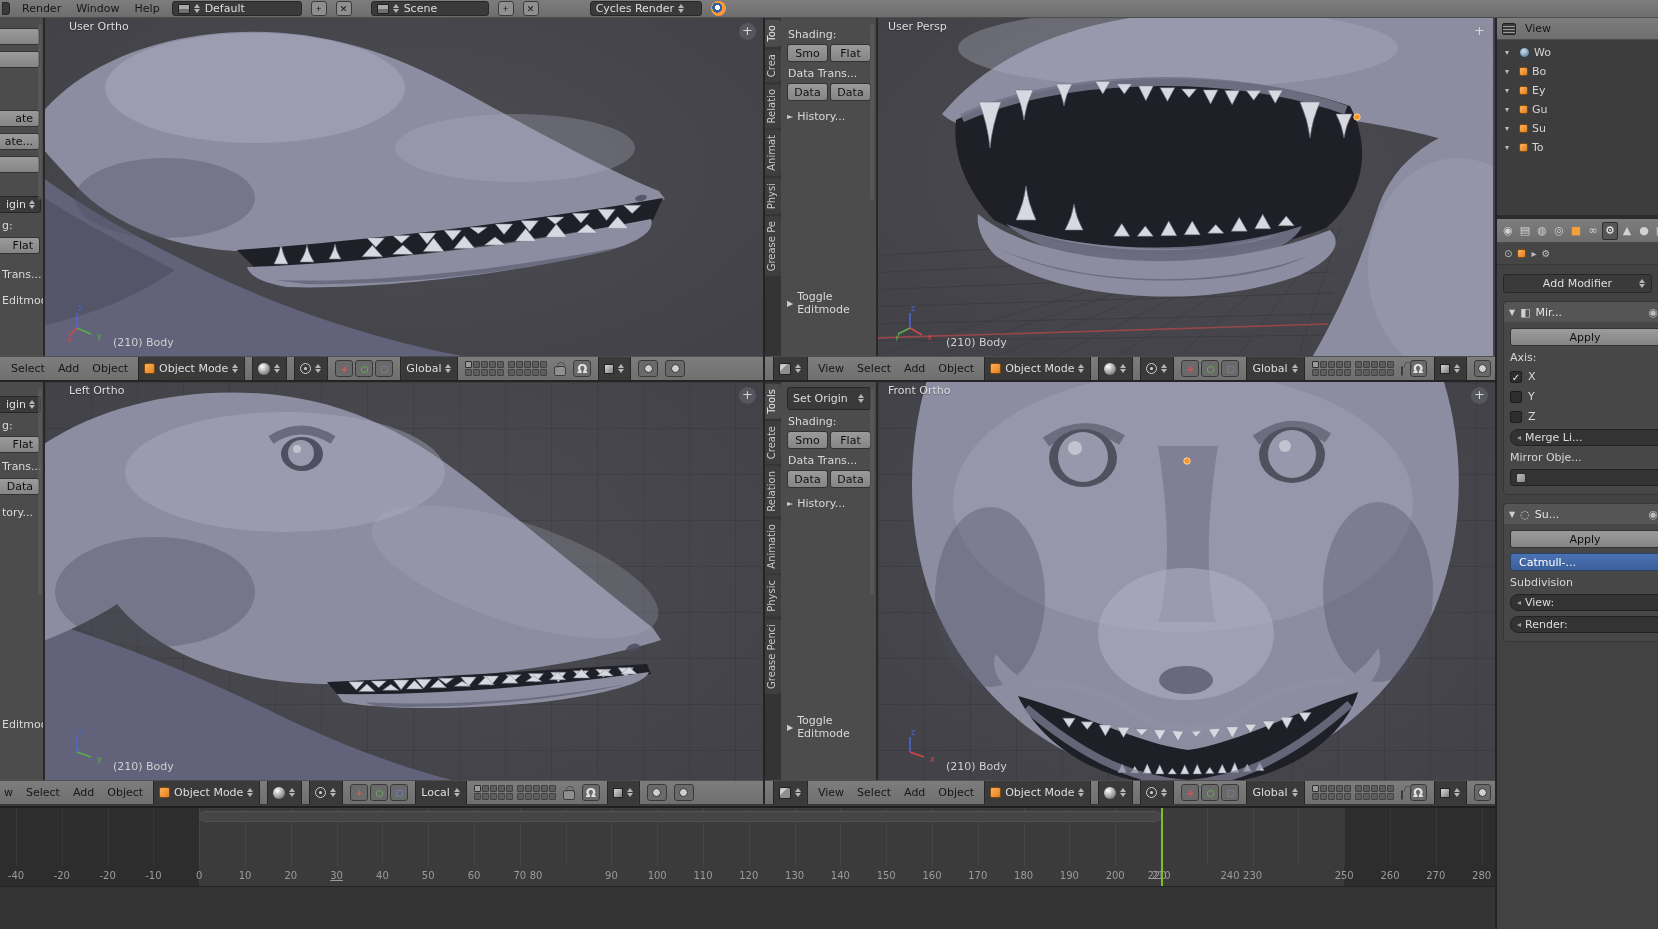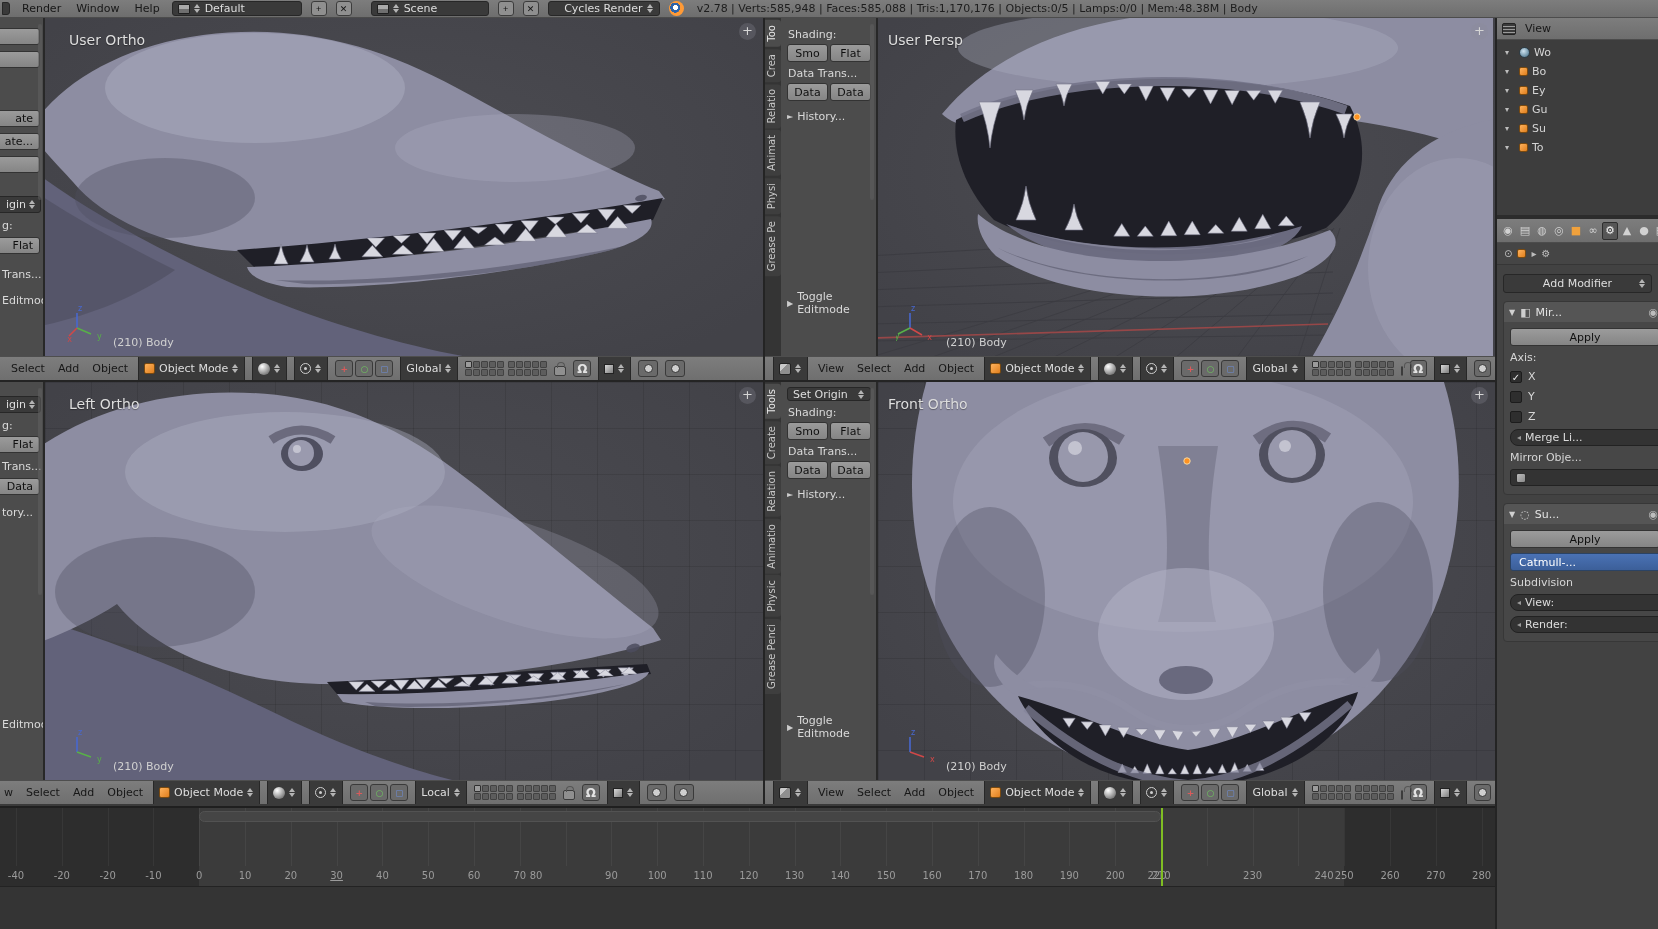--- a/index.html
+++ b/index.html
@@ -39,39 +39,39 @@
              background:linear-gradient(#7d7d7d,#6f6f6f);border-top:1px solid #4e4e4e;color:#161616;}
   .hbtn{display:inline-flex;align-items:center;justify-content:center;height:17px;min-width:17px;border-radius:3px;}
 
   
   .view{position:relative;flex:1;overflow:hidden;background:radial-gradient(ellipse at 50% 45%, #4c4c52, #424248 88%);}
   .view.grid{background-image:linear-gradient(rgba(0,0,0,.10) 1px, transparent 1px),
              linear-gradient(90deg, rgba(0,0,0,.10) 1px, transparent 1px),
              radial-gradient(ellipse at 50% 45%, #4c4c52, #424248 88%);
              background-size:46px 46px,46px 46px,100% 100%;}
   .art{position:absolute;left:0;top:0;}
-  .vp-label{position:absolute;top:14px;color:#dedede;font-size:14px;text-shadow:0 1px 1px rgba(0,0,0,.35);}
+  .vp-label{position:absolute;top:2px;color:#dedede;font-size:11px;text-shadow:0 1px 1px rgba(0,0,0,.35);}
   .vp-status{position:absolute;bottom:7px;left:68px;color:#d0d0d0;font-size:11px;}
   .plus{position:absolute;top:5px;right:7px;width:17px;height:17px;border-radius:50%;
         background:rgba(140,140,150,.28);color:#d5d5d5;font-size:13px;line-height:15px;text-align:center;}
   .gizmo{position:absolute;left:18px;bottom:12px;width:48px;height:48px;}
 
   
   .shelf{width:113px;display:flex;position:relative;background:#3a3a3a;border-right:2px solid #282828;flex:0 0 auto;}
   .tabs{width:16px;background:#343434;display:flex;flex-direction:column;gap:2px;padding-top:2px;}
   .tab{writing-mode:vertical-rl;transform:rotate(180deg);background:#3e3e3e;color:#c9c9c9;font-size:10px;
        padding:5px 1px;border-radius:3px 0 0 3px;text-align:center;}
   .tab.active{background:#4c4c4c;color:#e8e8e8;}
   .shelfpanel{flex:1;background:#4c4c4c;padding:5px 5px 0 6px;position:relative;}
   .slbl{color:#d9d9d9;margin:5px 0 3px 1px;}
   .btnrow{display:flex;gap:2px;}
   .btn{background:linear-gradient(#9b9b9b,#858585);border:1px solid #333;border-radius:3px;color:#101010;
        font-size:11px;height:18px;padding:0 6px;font-family:inherit;}
   .btn.half{flex:1;padding:0 2px;overflow:hidden;}
-  .dd.wide{width:100%;height:14px;justify-content:space-between;}
+  .dd.wide{width:100%;height:23px;justify-content:space-between;}
   .collps{display:flex;align-items:center;gap:4px;color:#d9d9d9;margin-top:9px;}
   .collps .disc{font-size:8px;color:#cccccc;}
   .toggleedit{position:absolute;left:6px;right:4px;margin-top:0;}
   .vscroll{position:absolute;right:2px;top:6px;width:4px;height:52%;background:#606060;border-radius:2px;opacity:.55;}
 
   
   .strip{width:45px;position:relative;background:#4c4c4c;border-right:2px solid #282828;overflow:hidden;flex:0 0 auto;}
   .sbtn{position:absolute;left:-20px;width:60px;height:17px;background:linear-gradient(#9b9b9b,#858585);
         border:1px solid #333;border-radius:3px;color:#101010;text-align:right;padding:1px 6px 0 0;overflow:hidden;}
   .sdd{position:absolute;left:-20px;width:61px;height:17px;background:#3a3a3a;border:1px solid #272727;border-radius:3px;
@@ -166,26 +166,25 @@
     </span>
     <button class="sqbtn">+</button>
     <button class="sqbtn">✕</button>
     <span class="dd" style="width:118px;margin-left:10px;">
       <span class="i-scene"></span>
       <span class="ud"></span>
       <span>Scene</span>
     </span>
     <button class="sqbtn">+</button>
     <button class="sqbtn">✕</button>
-    <span class="dd" style="width:112px;justify-content:flex-end;">
+    <span class="dd" style="width:112px;margin-left:42px;justify-content:flex-start;">
       <span>Cycles Render</span>
       <span class="ud"></span>
     </span>
     <span class="blender-logo"></span>
-    <span class="stats">v2.78 | Verts:585,948 | Faces:585,088 | Tris:1,170,176 | Objects:0/5 | Lamps:0/0 | Mem:48.38M | Body</span>
   </header>
 
   <div id="workspace">
     <div id="left-area">
       <div id="quad">
 
         <div class="vprow top">
 
           <section class="vp" id="vp-tl" style="width:765px;">
             <div class="vp-body">
@@ -829,21 +828,21 @@
           <div class="tl-num" style="left: 1053.4px;">190</div>
           <div class="tl-line" style="left: 1115.2px;"></div>
           <div class="tl-num" style="left: 1099.2px;">200</div>
           <div class="tl-line" style="left: 1161px;"></div>
           <div class="tl-num" style="left: 1145px;">210</div>
           <div class="tl-line" style="left: 1206.8px;"></div>
           <div class="tl-num" style="left: 1141px;">220</div>
           <div class="tl-line" style="left: 1252.6px;"></div>
           <div class="tl-num" style="left: 1236.6px;">230</div>
           <div class="tl-line" style="left: 1298.4px;"></div>
-          <div class="tl-num" style="left: 1308px;">240</div>
+          <div class="tl-num" style="left: 1214px;">240</div>
           <div class="tl-line" style="left: 1344.2px;"></div>
           <div class="tl-num" style="left: 1328.2px;">250</div>
           <div class="tl-line" style="left: 1390px;"></div>
           <div class="tl-num" style="left: 1374px;">260</div>
           <div class="tl-line" style="left: 1435.8px;"></div>
           <div class="tl-num" style="left: 1419.8px;">270</div>
           <div class="tl-line" style="left: 1481.6px;"></div>
           <div class="tl-num" style="left: 1465.6px;">280</div>
           <div class="tl-bottom"></div>
           <div class="tl-scroll"></div>

